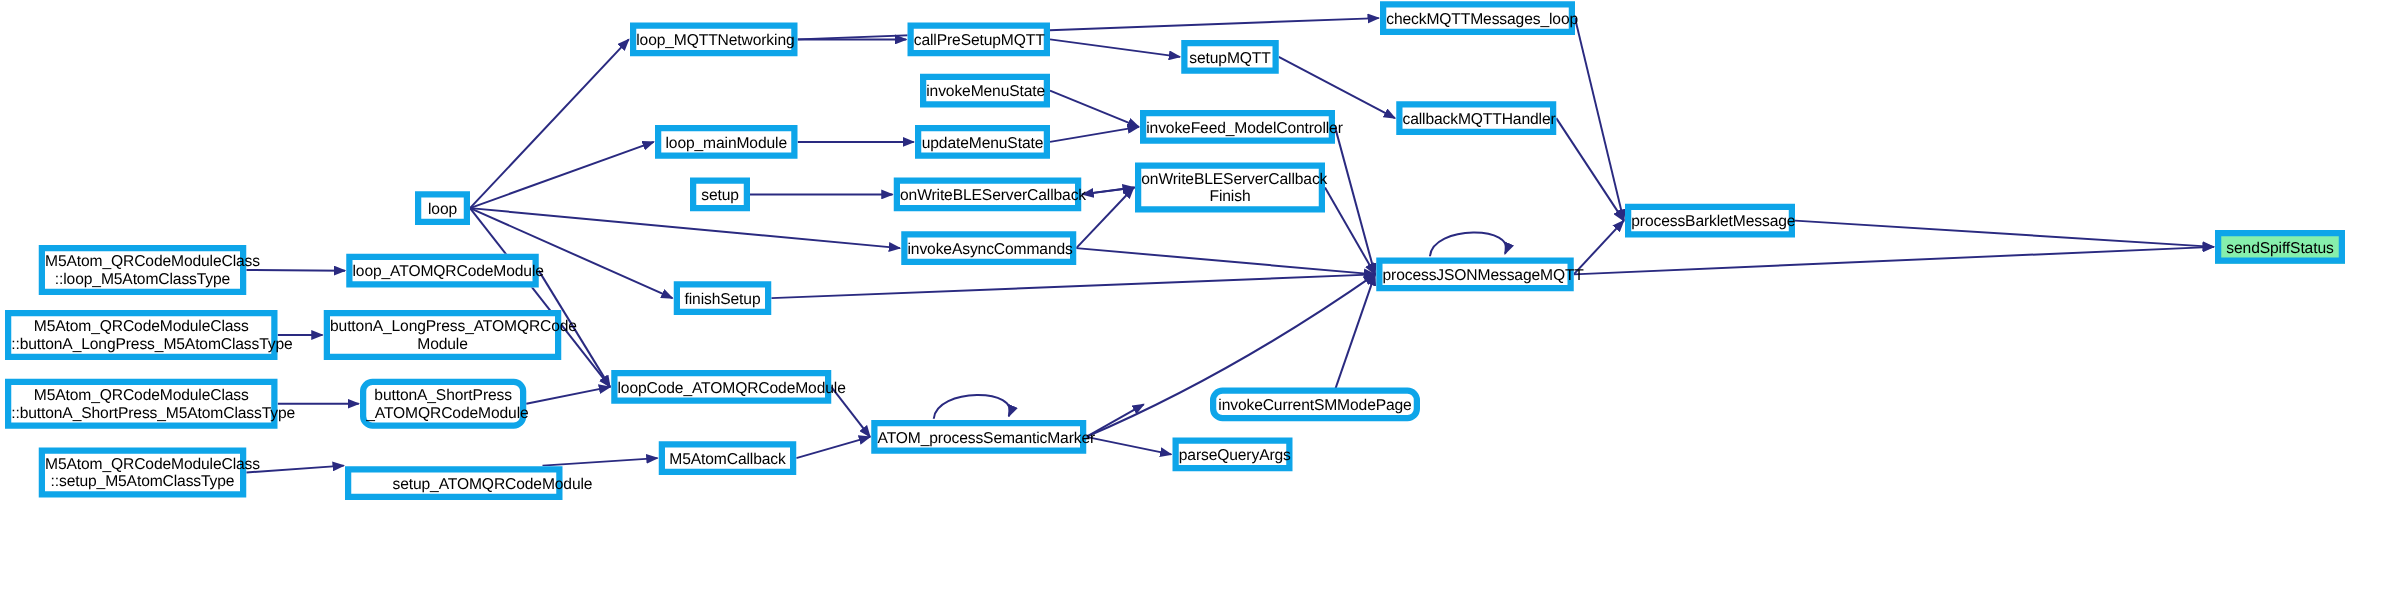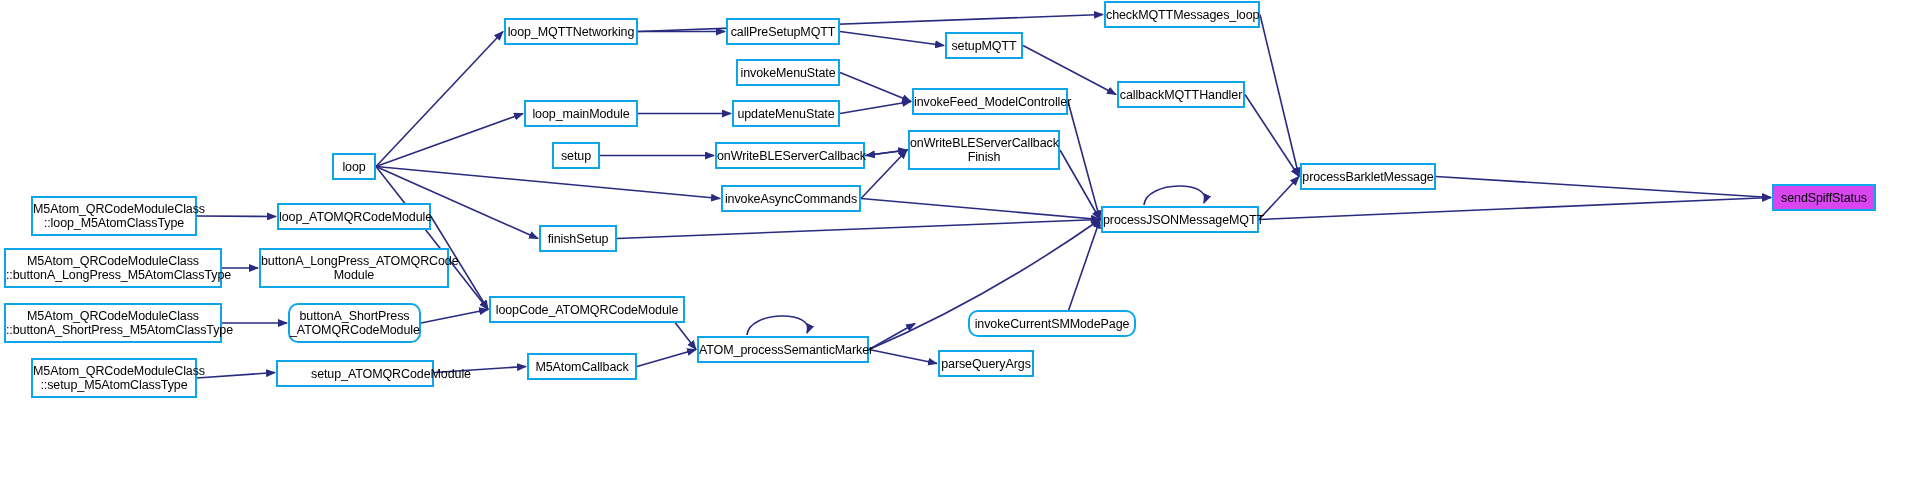--- a/index.html
+++ b/index.html
@@ -2,33 +2,33 @@
 <html><head>
 <meta charset="utf-8">
 <style>
   html,body{margin:0;padding:0;background:#ffffff;}
   body{font-family:"Liberation Sans",sans-serif;}
   #graph-root{position:relative;width:1916px;height:486px;background:#ffffff;overflow:hidden;}
   svg#edges{position:absolute;left:0;top:0;width:1916px;height:486px;}
   .node{
     position:absolute;
     box-sizing:border-box;
-    border:2px solid #0ea5e9;
+    border:5px solid #0ea5e9;
     background:#ffffff;
     display:flex;
     align-items:center;
     justify-content:center;
     text-align:center;
     font-size:12.5px;
     line-height:14px;
     color:#000000;
     white-space:pre-line;
     letter-spacing:-0.1px;
   }
-  .node.highlight{background:#d946ef;}
+  .node.highlight{background:#86efac;}
   .node span{display:block;width:100%;}
 </style>
 </head>
 <body>
 
 <div id="graph-root">
   <svg id="edges" viewBox="0 0 1916 486">
     <defs>
       <marker id="arrow" markerWidth="10" markerHeight="8" refX="9" refY="4" orient="auto" markerUnits="userSpaceOnUse">
         <path d="M0,0 L10,4 L0,8 z" fill="#2a2a80"></path>
@@ -97,26 +97,26 @@
       <div class="node" style="left: 277px; top: 203px; width: 154px; height: 27px;"><span>loop_ATOMQRCodeModule</span></div>
       <div class="node" style="left: 31px; top: 196px; width: 166px; height: 40px;"><span>M5Atom_QRCodeModuleClass
 ::loop_M5AtomClassType</span></div>
       <div class="node" style="left: 721px; top: 185px; width: 140px; height: 27px;"><span>invokeAsyncCommands</span></div>
       <div class="node" style="left: 1101px; top: 206px; width: 158px; height: 27px;"><span>processJSONMessageMQTT</span></div>
       <div class="node" style="left: 539px; top: 225px; width: 78px; height: 27px;"><span>finishSetup</span></div>
       <div class="node" style="left: 259px; top: 248px; width: 190px; height: 40px;"><span>buttonA_LongPress_ATOMQRCode
 Module</span></div>
       <div class="node" style="left: 4px; top: 248px; width: 218px; height: 40px;"><span>M5Atom_QRCodeModuleClass
 ::buttonA_LongPress_M5AtomClassType</span></div>
-      <div class="node" style="left: 489px; top: 296px; width: 196px; height: 27px;"><span>loopCode_ATOMQRCodeModule</span></div>
+      <div class="node" style="left: 489px; top: 296px; width: 176px; height: 27px;"><span>loopCode_ATOMQRCodeModule</span></div>
       <div class="node" style="left: 288px; top: 303px; width: 133px; height: 40px; border-radius: 10px;"><span>buttonA_ShortPress
 _ATOMQRCodeModule</span></div>
       <div class="node" style="left: 4px; top: 303px; width: 218px; height: 40px;"><span>M5Atom_QRCodeModuleClass
 ::buttonA_ShortPress_M5AtomClassType</span></div>
       <div class="node" style="left: 968px; top: 310px; width: 168px; height: 27px; border-radius: 10px;"><span>invokeCurrentSMModePage</span></div>
       <div class="node" style="left: 697px; top: 336px; width: 172px; height: 27px;"><span>ATOM_processSemanticMarker</span></div>
       <div class="node" style="left: 938px; top: 350px; width: 96px; height: 27px; justify-content: flex-end;"><span>parseQueryArgs</span></div>
       <div class="node" style="left: 527px; top: 353px; width: 110px; height: 27px;"><span>M5AtomCallback</span></div>
-      <div class="node" style="left: 276px; top: 360px; width: 158px; height: 27px; padding-left: 33px;"><span>setup_ATOMQRCodeModule</span></div>
+      <div class="node" style="left: 276px; top: 373px; width: 174px; height: 27px; padding-left: 33px;"><span>setup_ATOMQRCodeModule</span></div>
       <div class="node" style="left: 31px; top: 358px; width: 166px; height: 40px;"><span>M5Atom_QRCodeModuleClass
 ::setup_M5AtomClassType</span></div>
     </div>
 </div>
 
 </body></html>

